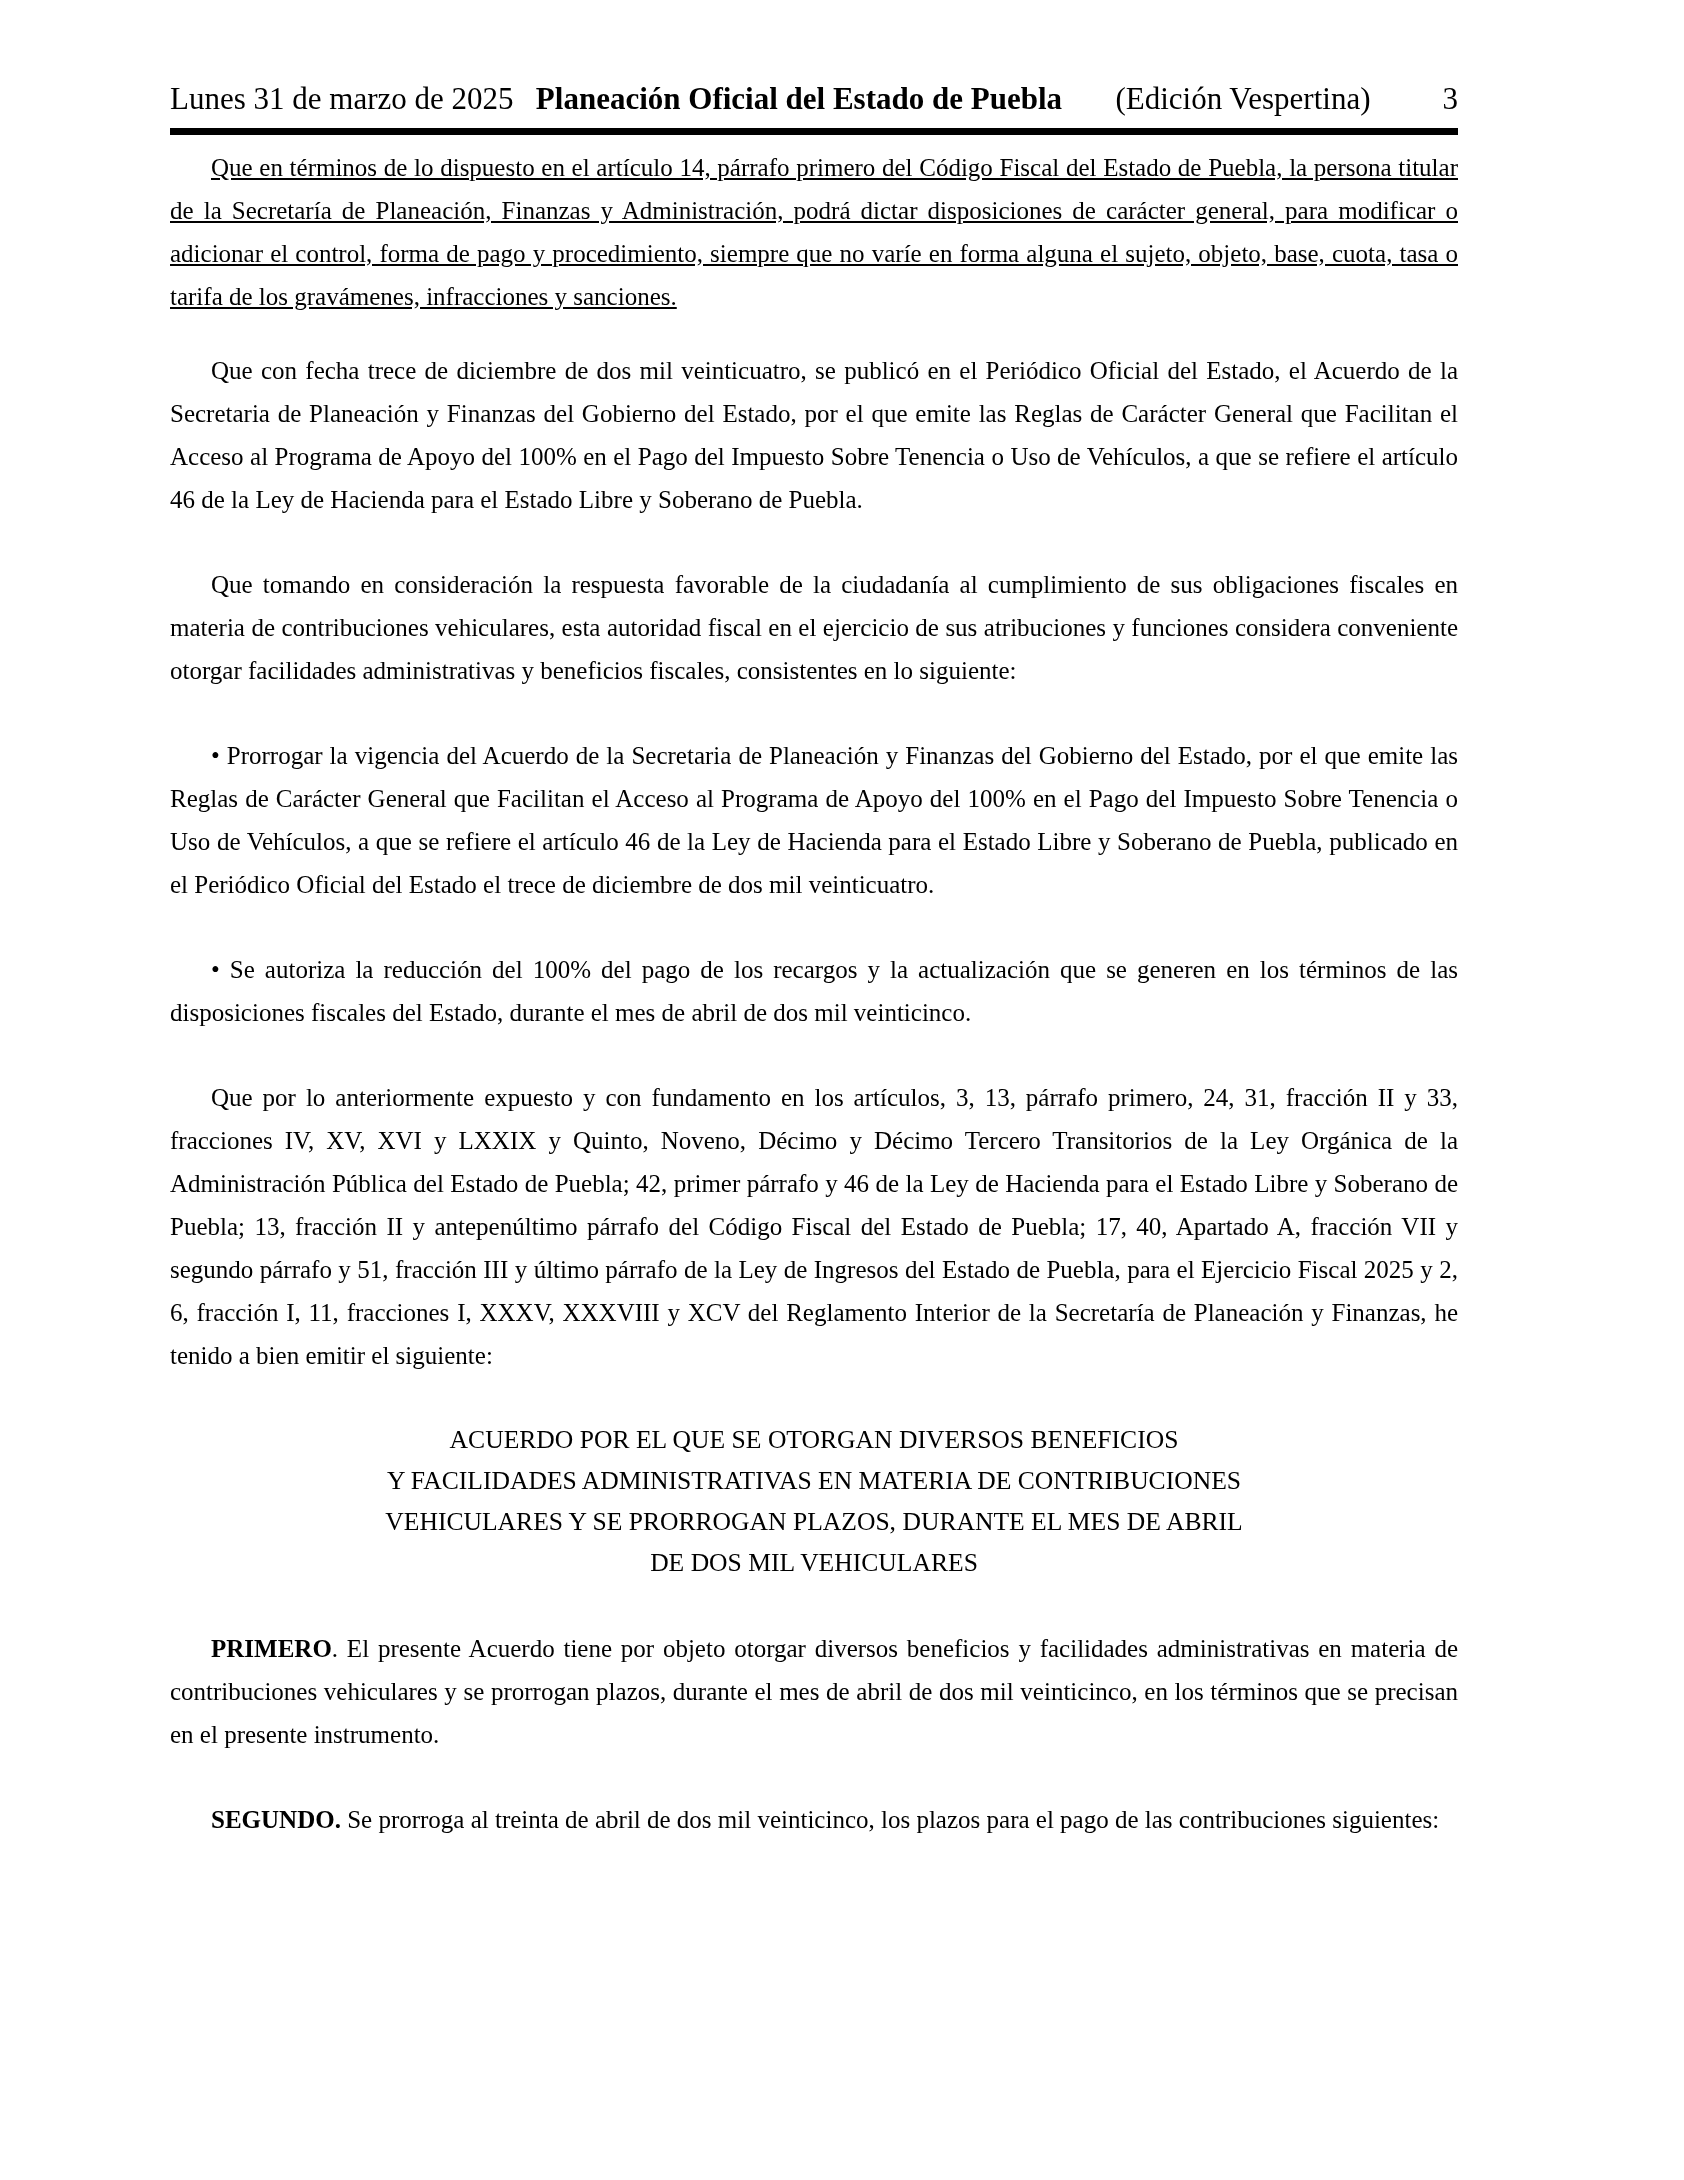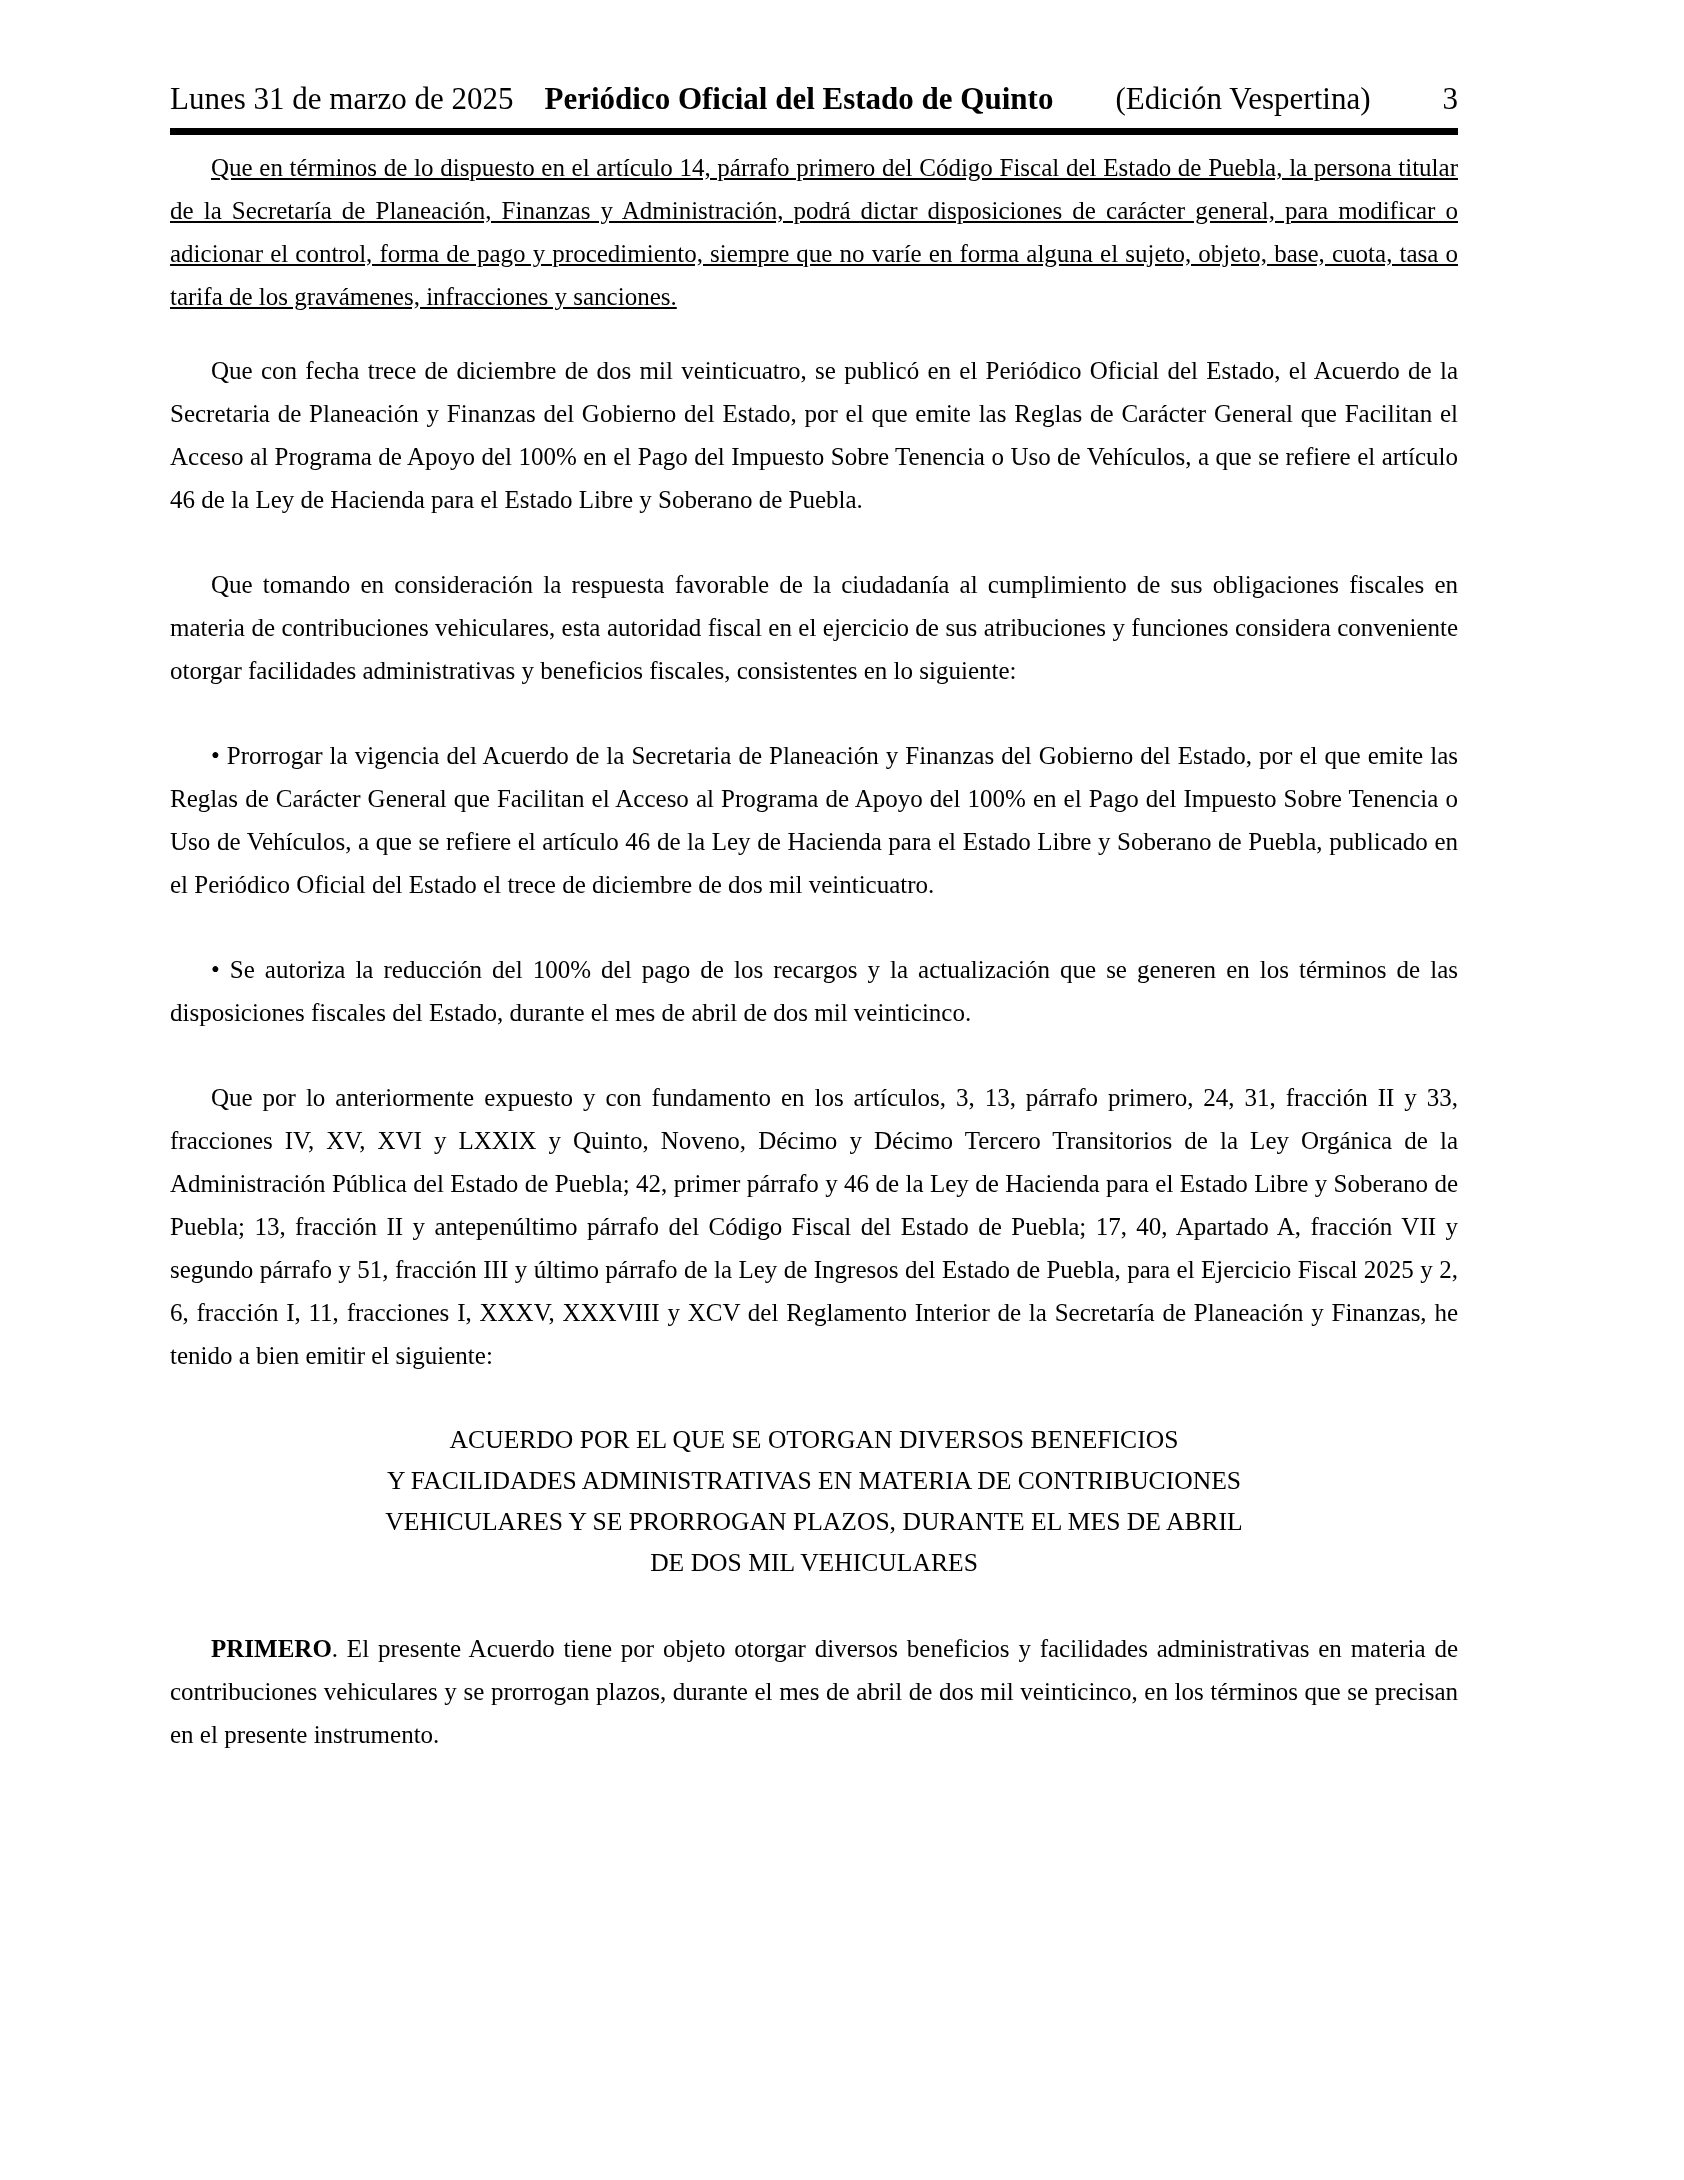--- a/index.html
+++ b/index.html
@@ -60,21 +60,21 @@
   }
   .article-lead { font-weight: bold; }
 </style>
 </head>
 <body>
 
 <div class="page">
 
   <div class="running-head">
     <span>Lunes 31 de marzo de 2025</span>
-    <span class="head-title">Periódico Oficial del Estado de Quinto</span>
+    <span class="head-title">Planeación Oficial del Estado de Puebla</span>
     <span class="head-right">
       <span>(Edición Vespertina)</span>
       <span>3</span>
     </span>
   </div>
   <div class="head-rule"></div>
 
   <div class="doc-body">
 
     <p class="tight">Que en términos de lo dispuesto en el artículo 14, párrafo primero del Código Fiscal del Estado de Puebla, la persona titular de la Secretaría de Planeación, Finanzas y Administración, podrá dictar disposiciones de carácter general, para modificar o adicionar el control, forma de pago y procedimiento, siempre que no varíe en forma alguna el sujeto, objeto, base, cuota, tasa o tarifa de los gravámenes, infracciones y sanciones.</p>
@@ -88,16 +88,17 @@
 
     <div class="decree-title">
       <div>ACUERDO POR EL QUE SE OTORGAN DIVERSOS BENEFICIOS</div>
       <div>Y FACILIDADES ADMINISTRATIVAS EN MATERIA DE CONTRIBUCIONES</div>
       <div>VEHICULARES Y SE PRORROGAN PLAZOS, DURANTE EL MES DE ABRIL</div>
       <div>DE DOS MIL VEHICULARES</div>
     </div>
 
     <p><span class="article-lead">PRIMERO</span><span>. El presente Acuerdo tiene por objeto otorgar diversos beneficios y facilidades administrativas en materia de contribuciones vehiculares y se prorrogan plazos, durante el mes de abril de dos mil veinticinco, en los términos que se precisan en el presente instrumento.</span></p>
 
+    <p><span class="article-lead">SEGUNDO.</span><span> Se prorroga al treinta de abril de dos mil veinticinco, los plazos para el pago de las contribuciones siguientes:</span></p>
 
   </div>
 </div>
 
 
 </body></html>

